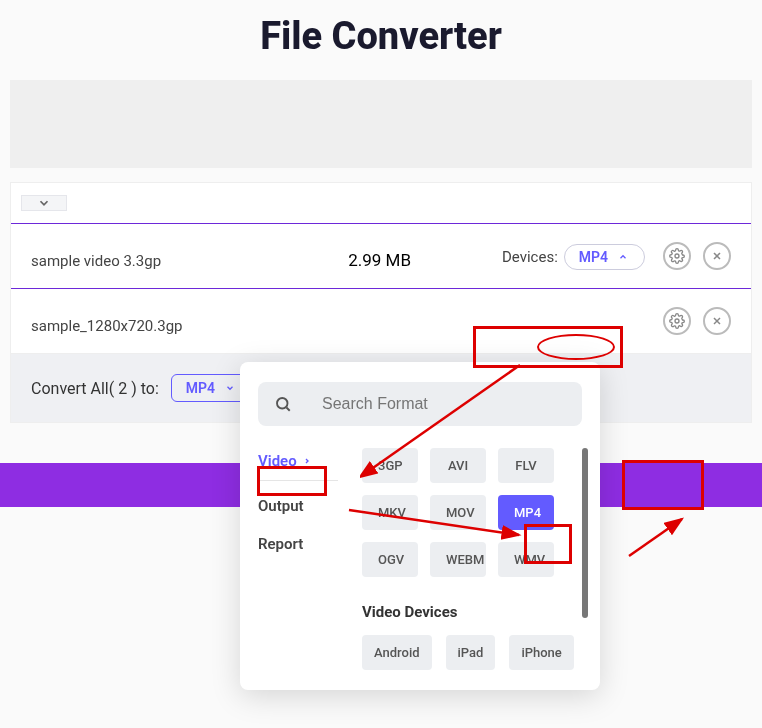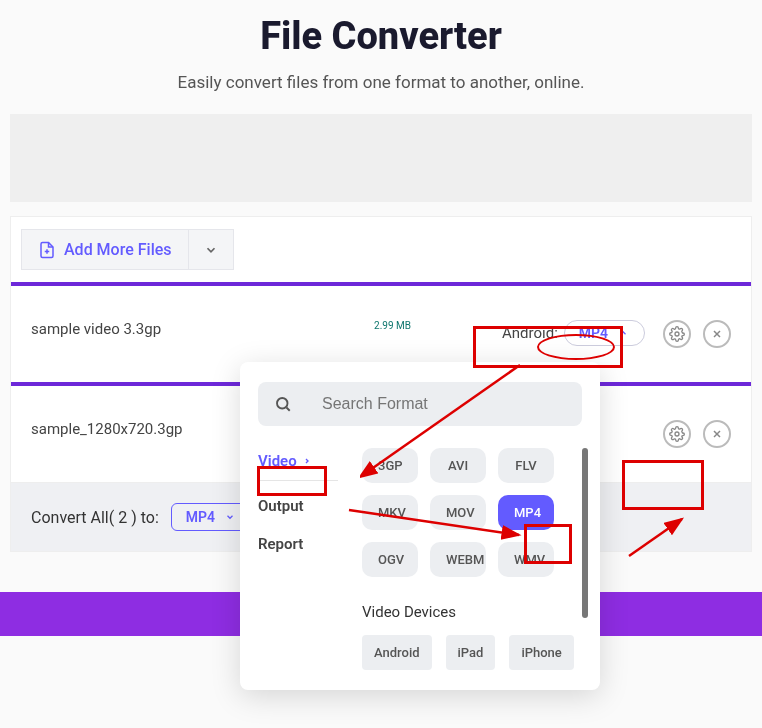--- a/index.html
+++ b/index.html
@@ -5,23 +5,23 @@
     * { box-sizing: border-box; margin: 0; padding: 0; }
     body { font-family: -apple-system, BlinkMacSystemFont, 'Segoe UI', Roboto, sans-serif; background: #fafafa; width: 762px; color: #1a1a2e; }
     .header { text-align: center; padding: 14px 0 0 0; }
     .title { font-size: 38px; font-weight: 800; color: #1a1a2e; }
     .subtitle { font-size: 17px; color: #555; margin-top: 14px; }
     .gray-banner { margin: 22px 10px 0 10px; height: 88px; background: #efefef; }
     .panel { margin: 14px 10px 0 10px; background: #fff; border: 1px solid #eee; }
     .add-more-bar { display: flex; align-items: stretch; padding: 12px 10px; }
     .add-more-btn { display: inline-flex; align-items: center; gap: 8px; background: #f4f5f7; color: #635bff; font-weight: 500; padding: 10px 16px; border: 1px solid #e5e6eb; border-right: none; }
     .add-more-caret { display: inline-flex; align-items: center; justify-content: center; background: #f4f5f7; border: 1px solid #e5e6eb; color: #555; width: 46px; }
-    .file-row { display: flex; align-items: flex-start; padding: 34px 20px; border-top: 4px solid #6d28d9; }
+    .file-row { display: flex; align-items: flex-end; padding: 18px 20px; border-top: 1px solid #6d28d9; }
     .file-name { flex: 0 0 220px; color: #444; font-size: 15px; }
-    .file-size { flex: 0 0 180px; color: #0f766e; font-size: 10px; text-align: right; padding-right: 20px; }
+    .file-size { flex: 0 0 180px; color: #000000; font-size: 17px; text-align: right; padding-right: 20px; }
     .output-wrap { margin-left: auto; display: flex; align-items: center; gap: 6px; position: relative; }
     .output-label { color: #444; font-size: 15px; }
     .pill { display: inline-flex; align-items: center; gap: 10px; color: #635bff; font-weight: 600; border: 1px solid #ccd; border-radius: 999px; padding: 4px 16px 4px 14px; font-size: 14px; }
     .actions { display: flex; align-items: center; gap: 12px; margin-left: 18px; }
     .icon-btn { width: 28px; height: 28px; border: 2px solid #bbb; border-radius: 50%; display: inline-flex; align-items: center; justify-content: center; color: #888; }
     .convert-bar { display: flex; align-items: flex-end; justify-content: space-between; padding: 20px 20px; background: #eff0f3; border-top: 1px solid #eee; }
     .convert-left { display: flex; align-items: center; gap: 12px; }
     .convert-label { color: #333; font-size: 16px; }
     .small-pill { display: inline-flex; align-items: center; gap: 10px; color: #635bff; font-weight: 600; border: 1.5px solid #635bff; border-radius: 6px; padding: 5px 14px; font-size: 14px; }
     .convert-btn { background: #635bff; color: #fff; font-weight: 600; font-size: 18px; padding: 16px 30px; border-radius: 6px; display: inline-flex; align-items: center; gap: 12px; }
@@ -31,63 +31,54 @@
     .format-popup { position: absolute; top: 362px; left: 240px; width: 360px; background: #fff; border-radius: 8px; box-shadow: 0 6px 30px rgba(0,0,0,.15); padding: 20px 18px; z-index: 10; }
     .search-box { background: #eceef1; border-radius: 8px; padding: 13px 16px; display: flex; align-items: center; gap: 30px; margin-bottom: 22px; }
     .search-box input { border: none; background: transparent; outline: none; font-size: 16px; color: #333; flex: 1; }
     .popup-body { display: flex; gap: 24px; position: relative; }
     .scrollbar { position: absolute; right: -6px; top: 0; width: 6px; height: 170px; background: #777; border-radius: 3px; }
     .cats { flex: 0 0 80px; }
     .cat-item { padding: 4px 0; margin-bottom: 12px; color: #444; font-size: 15px; font-weight: 600; display: flex; align-items: center; gap: 6px; }
     .cat-item.active { color: #635bff; border-bottom: 1px solid #e5e5e5; padding-bottom: 10px; }
     .chip-area { flex: 1; }
     .chip-grid { display: grid; grid-template-columns: repeat(3, 56px); gap: 12px 12px; margin-bottom: 26px; }
-    .chip { background: #eceef1; color: #555; font-size: 13px; font-weight: 500; text-align: center; padding: 10px 16px; border-radius: 10px; }
+    .chip { background: #eceef1; color: #555; font-size: 13px; font-weight: 500; text-align: center; padding: 10px 16px; border-radius: 4px; }
     .chip.selected { background: #635bff; color: #fff; }
-    .section-h { font-weight: 400; color: #333; font-size: 15px; margin-bottom: 14px; }
+    .section-h { font-weight: 700; color: #333; font-size: 15px; margin-bottom: 14px; }
     .device-grid { display: flex; gap: 14px; }
     .dchip { background: #eceef1; color: #555; font-size: 13px; font-weight: 500; padding: 10px 12px; border-radius: 4px; }
 
     
     .anno-box { position: absolute; border: 3px solid #d00; z-index: 20; pointer-events: none; }
     .anno-ellipse { position: absolute; border: 2.5px solid #d00; border-radius: 50%; z-index: 20; pointer-events: none; }
     .arrow { position: absolute; z-index: 19; pointer-events: none; }
   </style>
 </head>
 <body>
 
 <div class="header">
   <div class="title">File Converter</div>
-  <div class="subtitle">Easily convert files from one format to another, online.</div>
 </div>
 
 <div class="gray-banner"></div>
 
 <div class="panel">
   <div class="add-more-bar">
-    <div class="add-more-btn">
-      <svg width="18" height="18" viewBox="0 0 24 24" fill="none" stroke="#635bff" stroke-width="2">
-          <path d="M14 2H6a2 2 0 0 0-2 2v16a2 2 0 0 0 2 2h12a2 2 0 0 0 2-2V8z"></path>
-          <path d="M14 2v6h6"></path>
-          <path d="M12 11v6M9 14h6"></path>
-        </svg>
-      <span>Add More Files</span>
-    </div>
     <div class="add-more-caret">
       <svg width="14" height="14" viewBox="0 0 24 24" fill="none" stroke="#666" stroke-width="3">
           <polyline points="6 9 12 15 18 9"></polyline>
         </svg>
     </div>
   </div>
 
   <div class="file-row">
     <div class="file-name">sample video 3.3gp</div>
     <div class="file-size">2.99 MB</div>
     <div class="output-wrap">
-      <span class="output-label">Android:</span>
+      <span class="output-label">Devices:</span>
       <div class="pill">
         <span>MP4</span>
         <svg width="10" height="10" viewBox="0 0 24 24" fill="none" stroke="#635bff" stroke-width="3">
             <polyline points="18 15 12 9 6 15"></polyline>
           </svg>
       </div>
     </div>
     <div class="actions">
       <div class="icon-btn">
         <svg width="16" height="16" viewBox="0 0 24 24" fill="none" stroke="#888" stroke-width="2">

